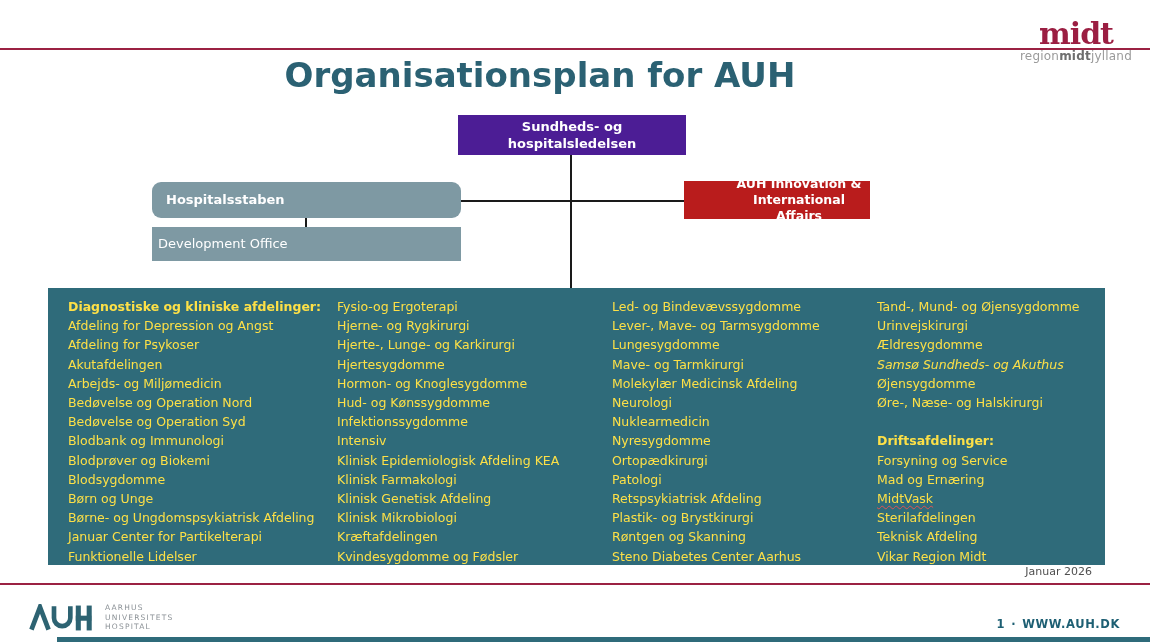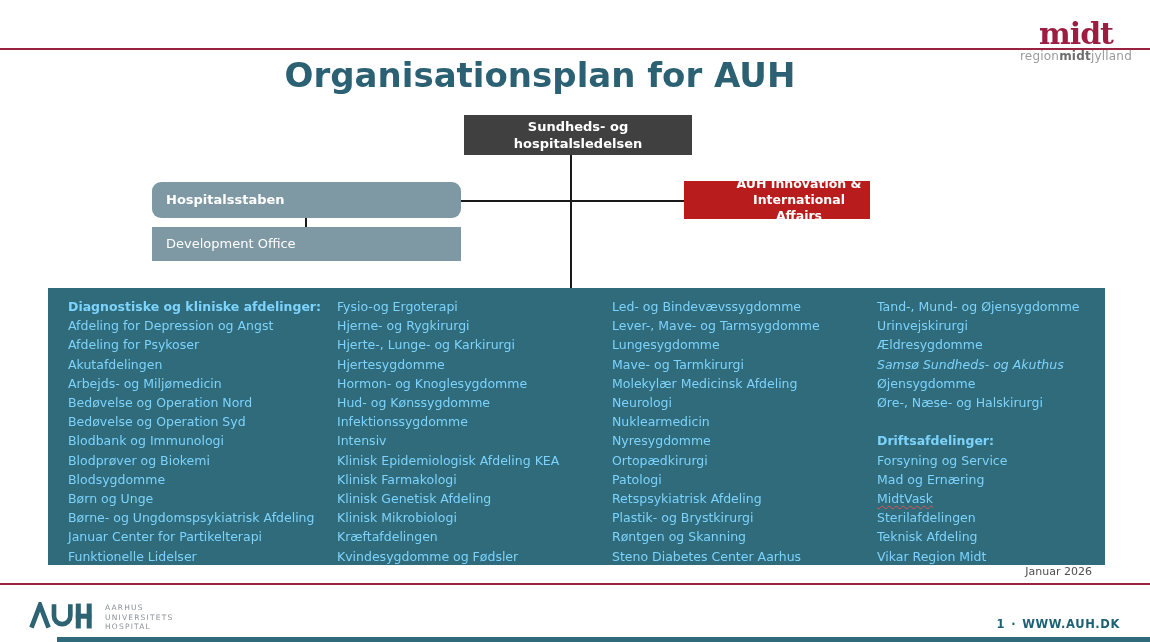--- a/index.html
+++ b/index.html
@@ -17,60 +17,60 @@
 
   
   .page-title{
     position:absolute;top:55px;left:0;width:1080px;margin:0;text-align:center;
     font-size:34px;font-weight:700;color:#2b6173;letter-spacing:0px;
   }
 
   
   .box{position:absolute;color:#fff;box-sizing:border-box;}
   .leadership-box{
-    left:458px;top:115px;width:228px;height:40px;background:#404040;
+    left:458px;top:115px;width:228px;height:40px;background:#4c1d95;
     display:flex;flex-direction:column;justify-content:center;text-align:center;
-    font-size:13px;font-weight:700;line-height:17px;margin-left:6px;
+    font-size:13px;font-weight:700;line-height:17px;
   }
   .staff-box{
     left:152px;top:182px;width:309px;height:36px;background:#7e99a3;
     font-size:13px;font-weight:700;line-height:36px;padding-left:14px;border-radius:9px;
   }
   .development-box{
     left:152px;top:227px;width:309px;height:34px;background:#7e99a3;
-    font-size:13px;font-weight:400;line-height:34px;padding-left:14px;
+    font-size:13px;font-weight:400;line-height:34px;padding-left:6px;
   }
   .innovation-box{
     left:684px;top:181px;width:186px;height:38px;background:#b91c1c;
     display:flex;flex-direction:column;justify-content:center;text-align:center;
     font-size:12.5px;font-weight:600;line-height:16px;padding-left:44px;
   }
   .line{position:absolute;background:#1a1a1a;}
   .v-main{left:570px;top:155px;width:2px;height:133px;}
   .h-main{left:461px;top:200px;width:223px;height:2px;}
   .v-mini{left:305px;top:218px;width:2px;height:9px;}
 
   
   .dept-box{
     position:absolute;left:48px;top:288px;width:1057px;height:277px;background:#2f6b7a;
-    box-sizing:border-box;display:flex;padding:9px 0 0 20px;color:#7dd3fc;
+    box-sizing:border-box;display:flex;padding:9px 0 0 20px;color:#fde047;
   }
   .dept-col{font-size:12.5px;line-height:19.2px;white-space:nowrap;}
   .dept-col.c1{width:269px;}
   .dept-col.c2{width:275px;}
   .dept-col.c3{width:265px;}
   .dept-col.c4{flex:1;}
   .dept-item.bold{font-weight:700;}
   .dept-item.italic{font-style:italic;}
   .dept-item.wavy{text-decoration:underline wavy #e05252;text-decoration-thickness:1px;text-underline-offset:2px;}
 
   .date-note{position:absolute;top:565px;right:58px;font-size:11px;color:#4f4f4f;}
 
   
-  .auh-logo{position:absolute;left:28px;top:600px;display:flex;align-items:center;}
+  .auh-logo{position:absolute;left:28px;top:600px;display:flex;align-items:flex-end;}
   .auh-mark{display:block;}
   .auh-name{margin-left:11px;margin-top:3px;font-size:7.5px;letter-spacing:1.2px;line-height:9.5px;color:#8b9196;font-weight:400;}
   .page-url{
     position:absolute;top:617px;right:30px;font-size:11.5px;font-weight:700;color:#1d5f73;letter-spacing:0.6px;
   }
   .page-url .sep{margin:0 6px;}
   .bottom-bar{position:absolute;left:57px;top:637px;width:1093px;height:5px;background:#2f6b7a;}
 </style>
 </head>
 <body>

